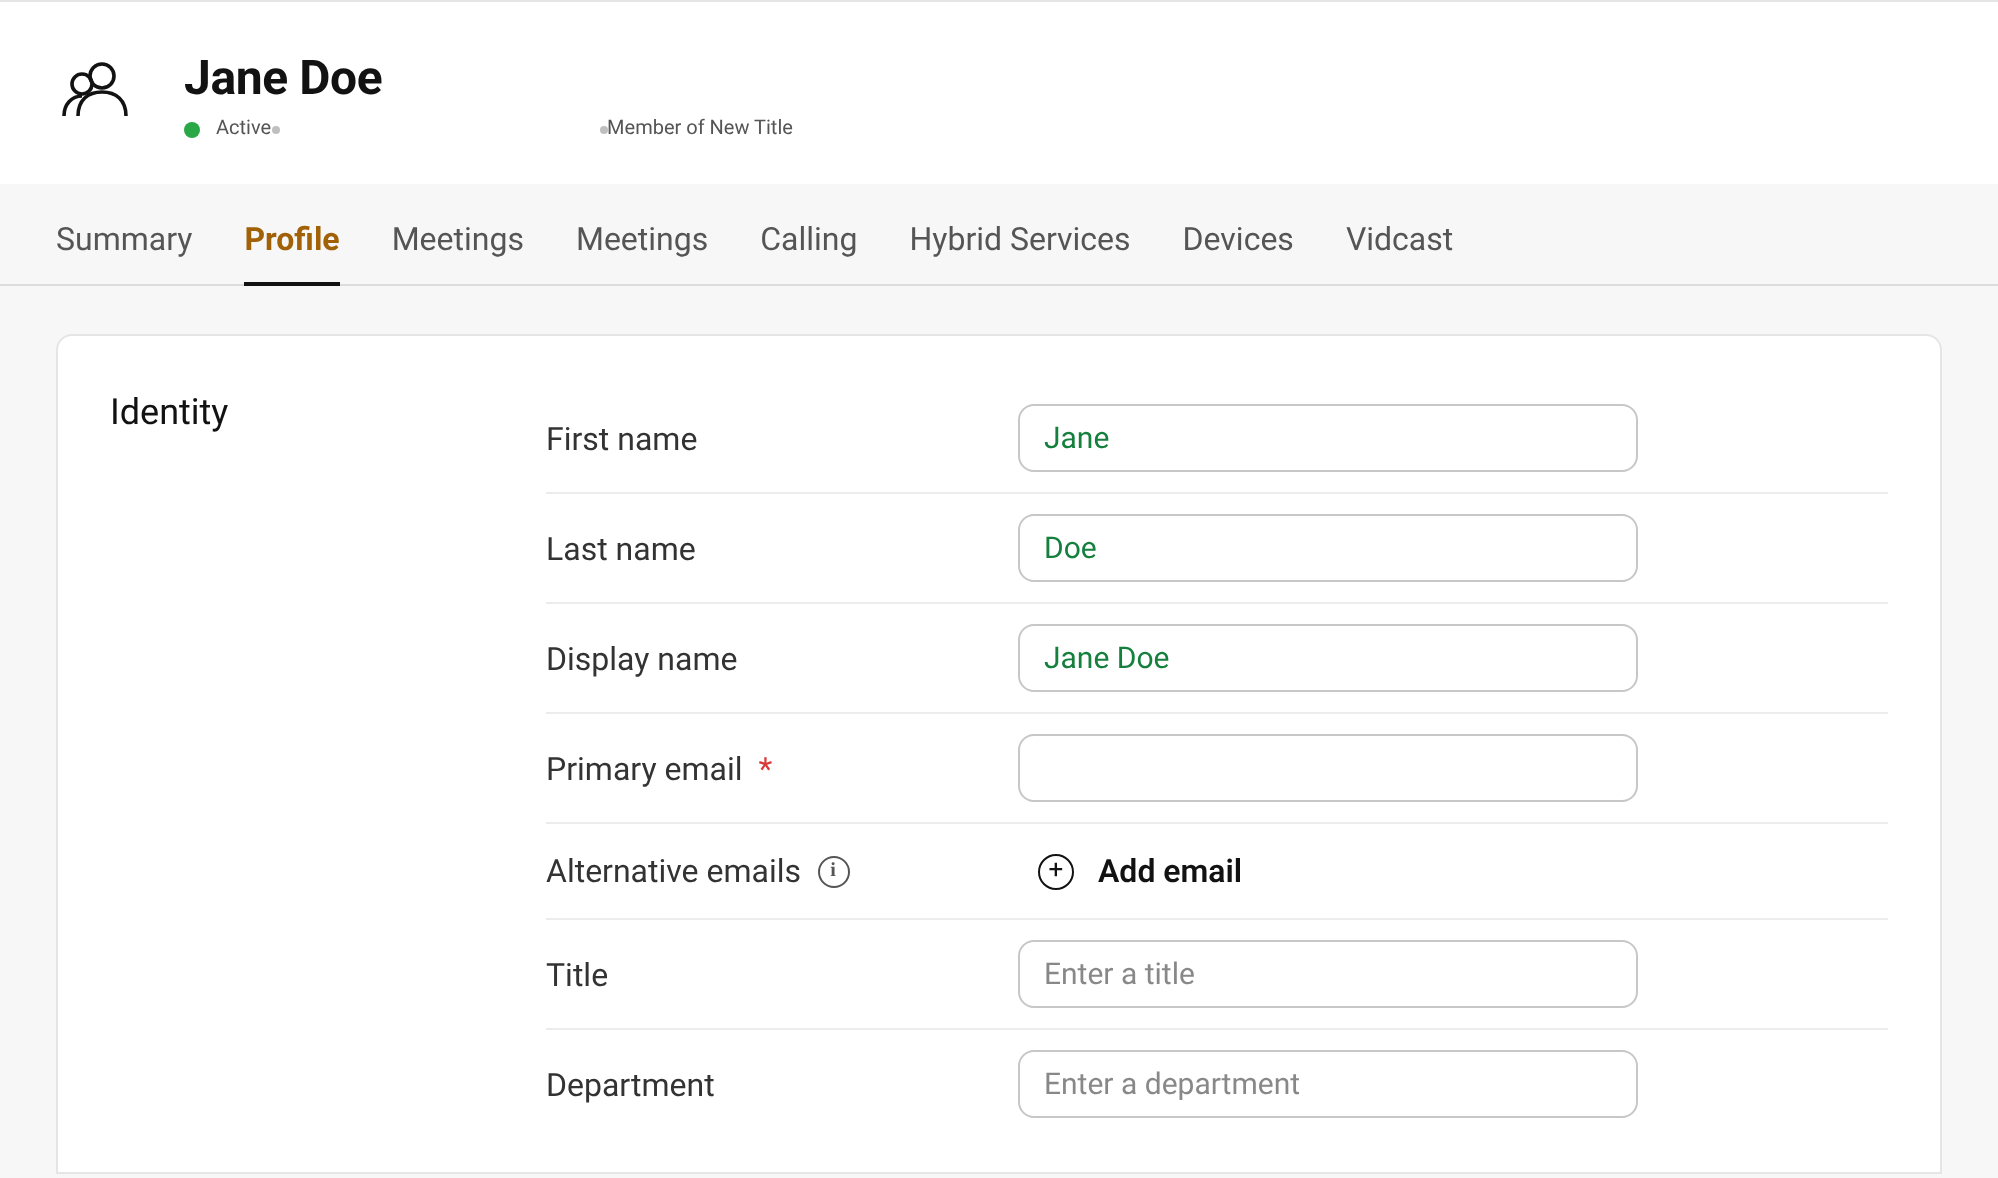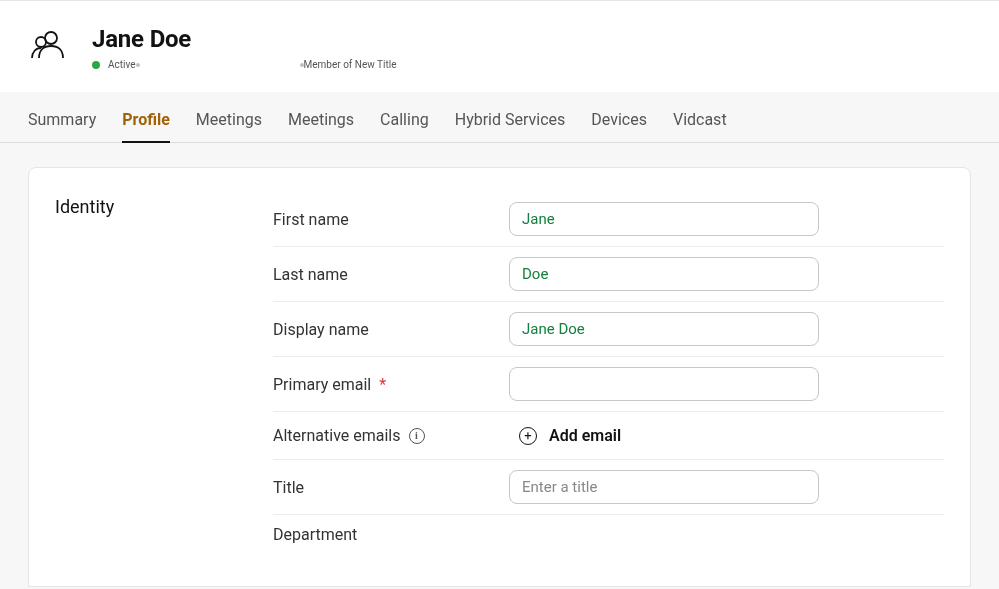--- a/index.html
+++ b/index.html
@@ -289,16 +289,17 @@
       </div>
     </div>
 
     <div class="field-row">
       <div class="field-label">Title</div>
       <input class="field-input" type="text" placeholder="Enter a title" style="">
     </div>
 
     <div class="field-row">
       <div class="field-label">Department</div>
+      <input class="field-input" type="text" placeholder="Enter a department" style="">
     </div>
 
   </div>
 </div>
 
 </body></html>

